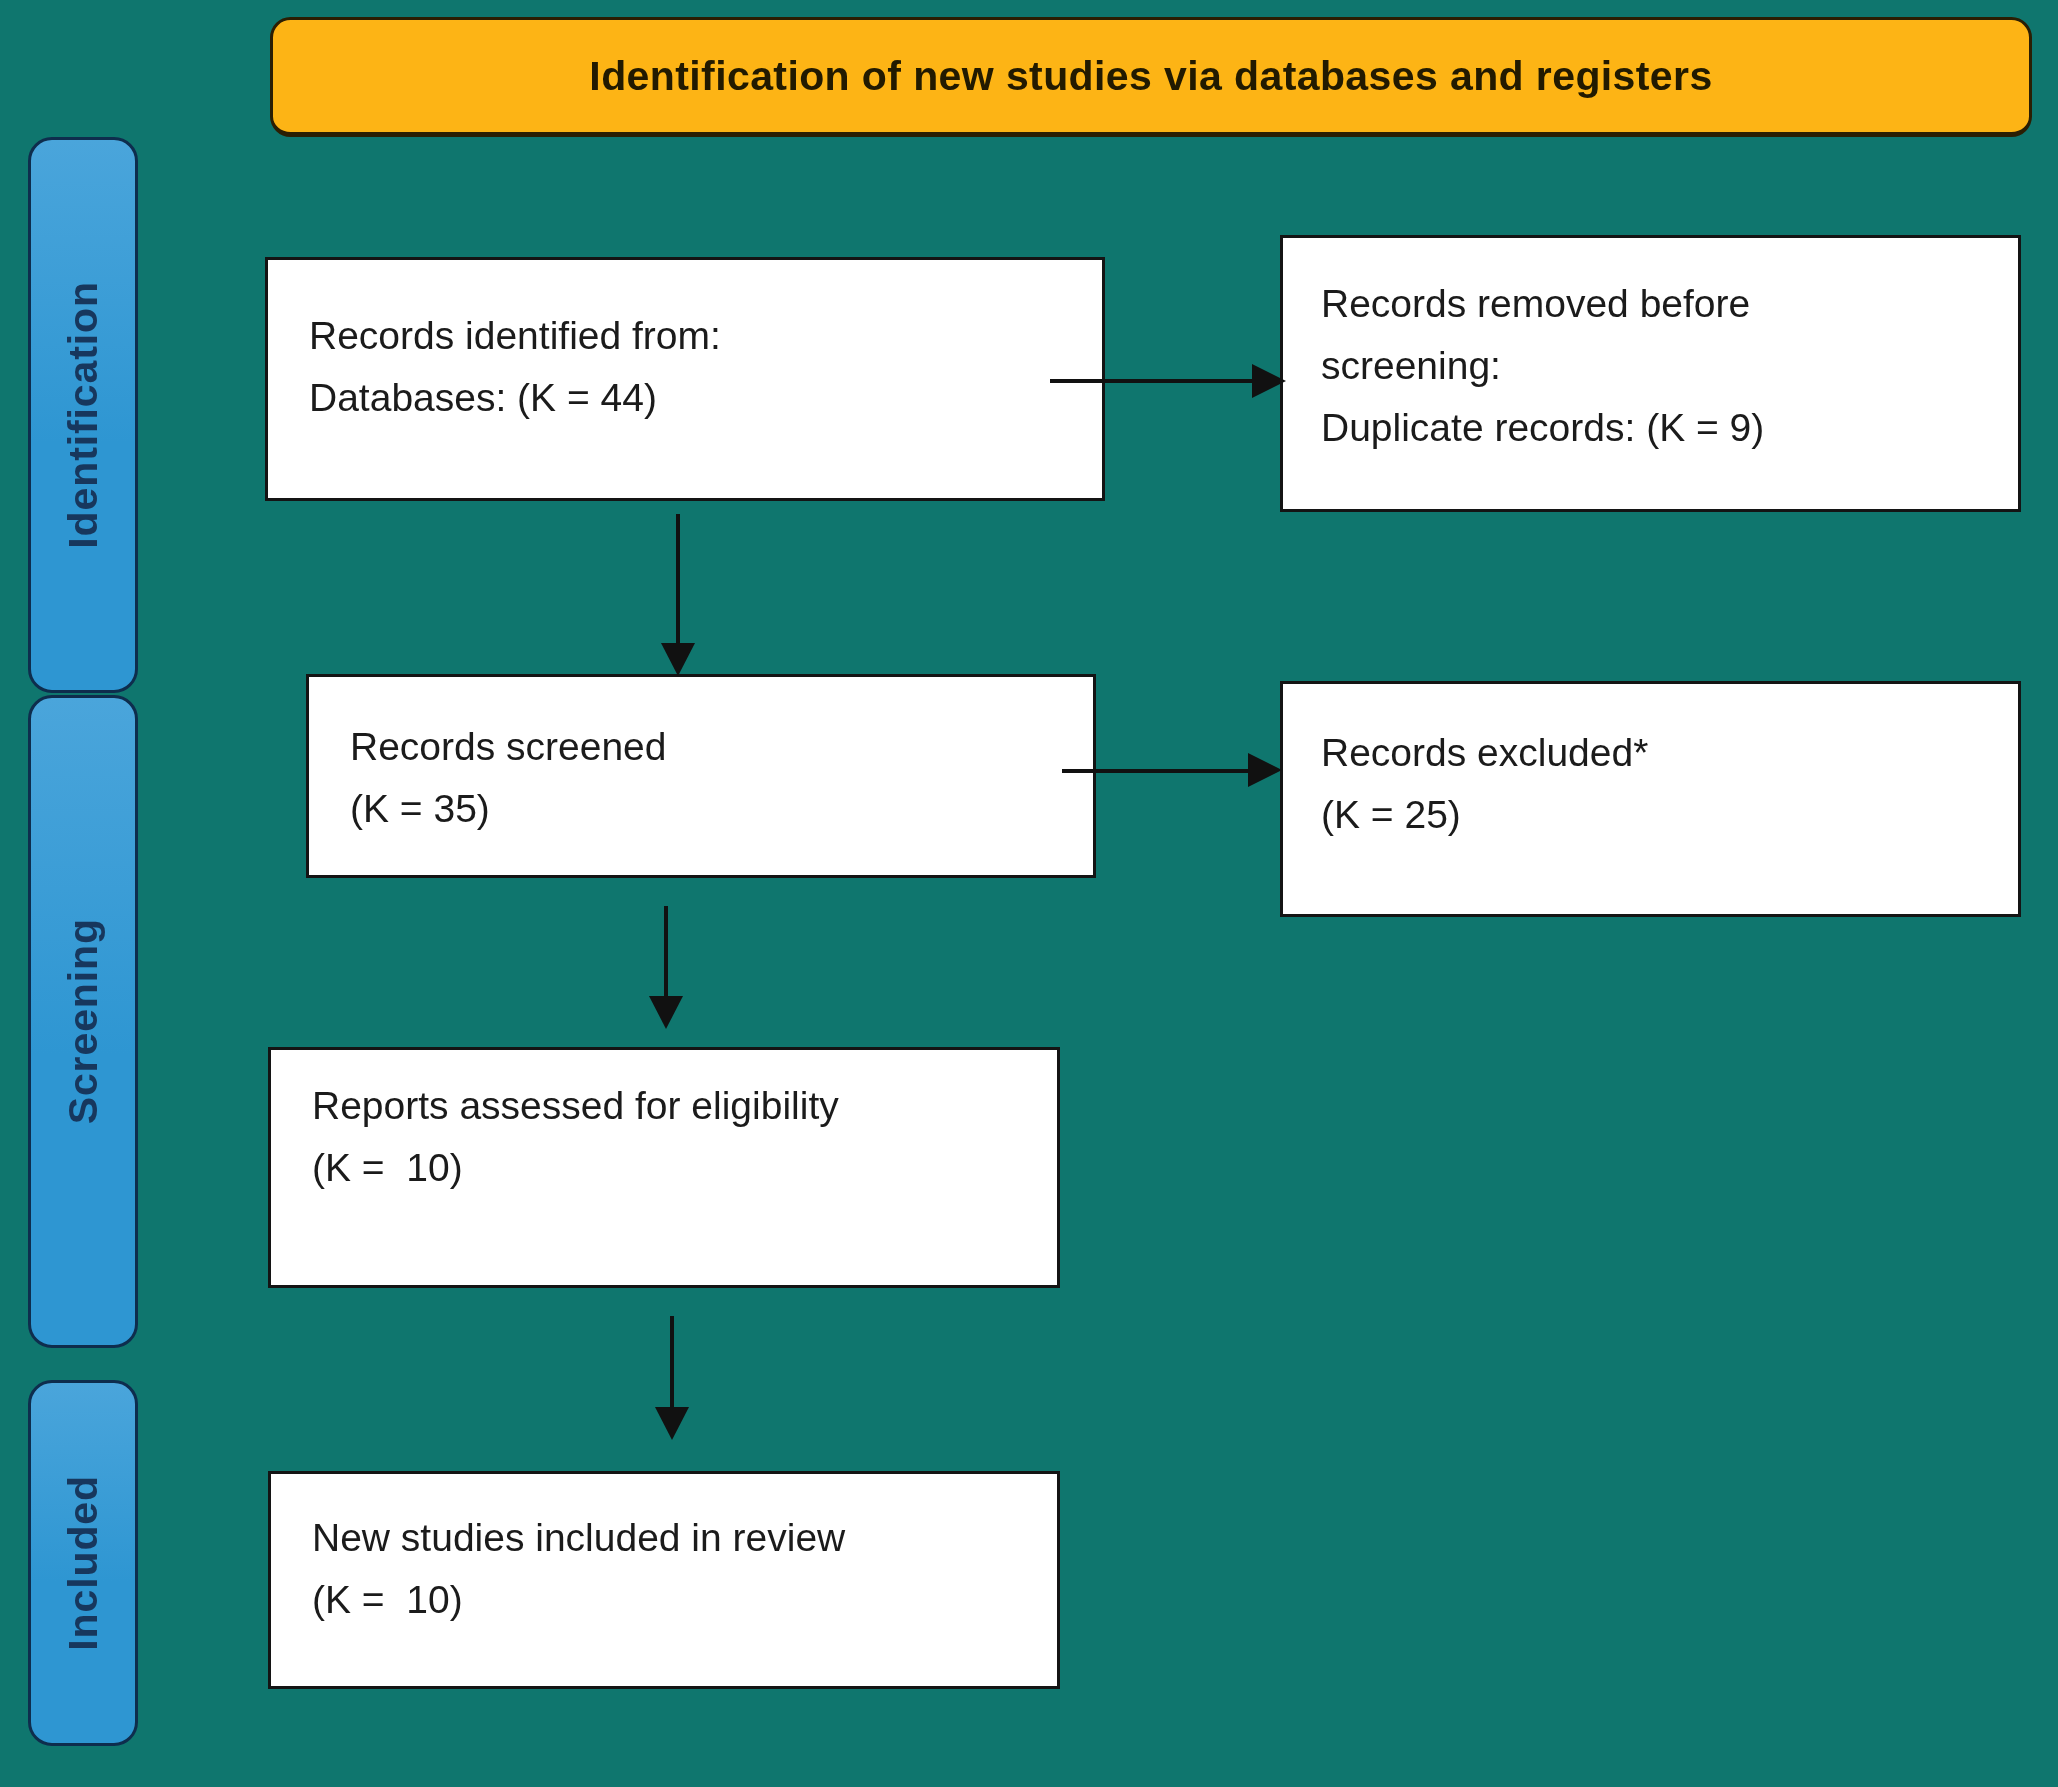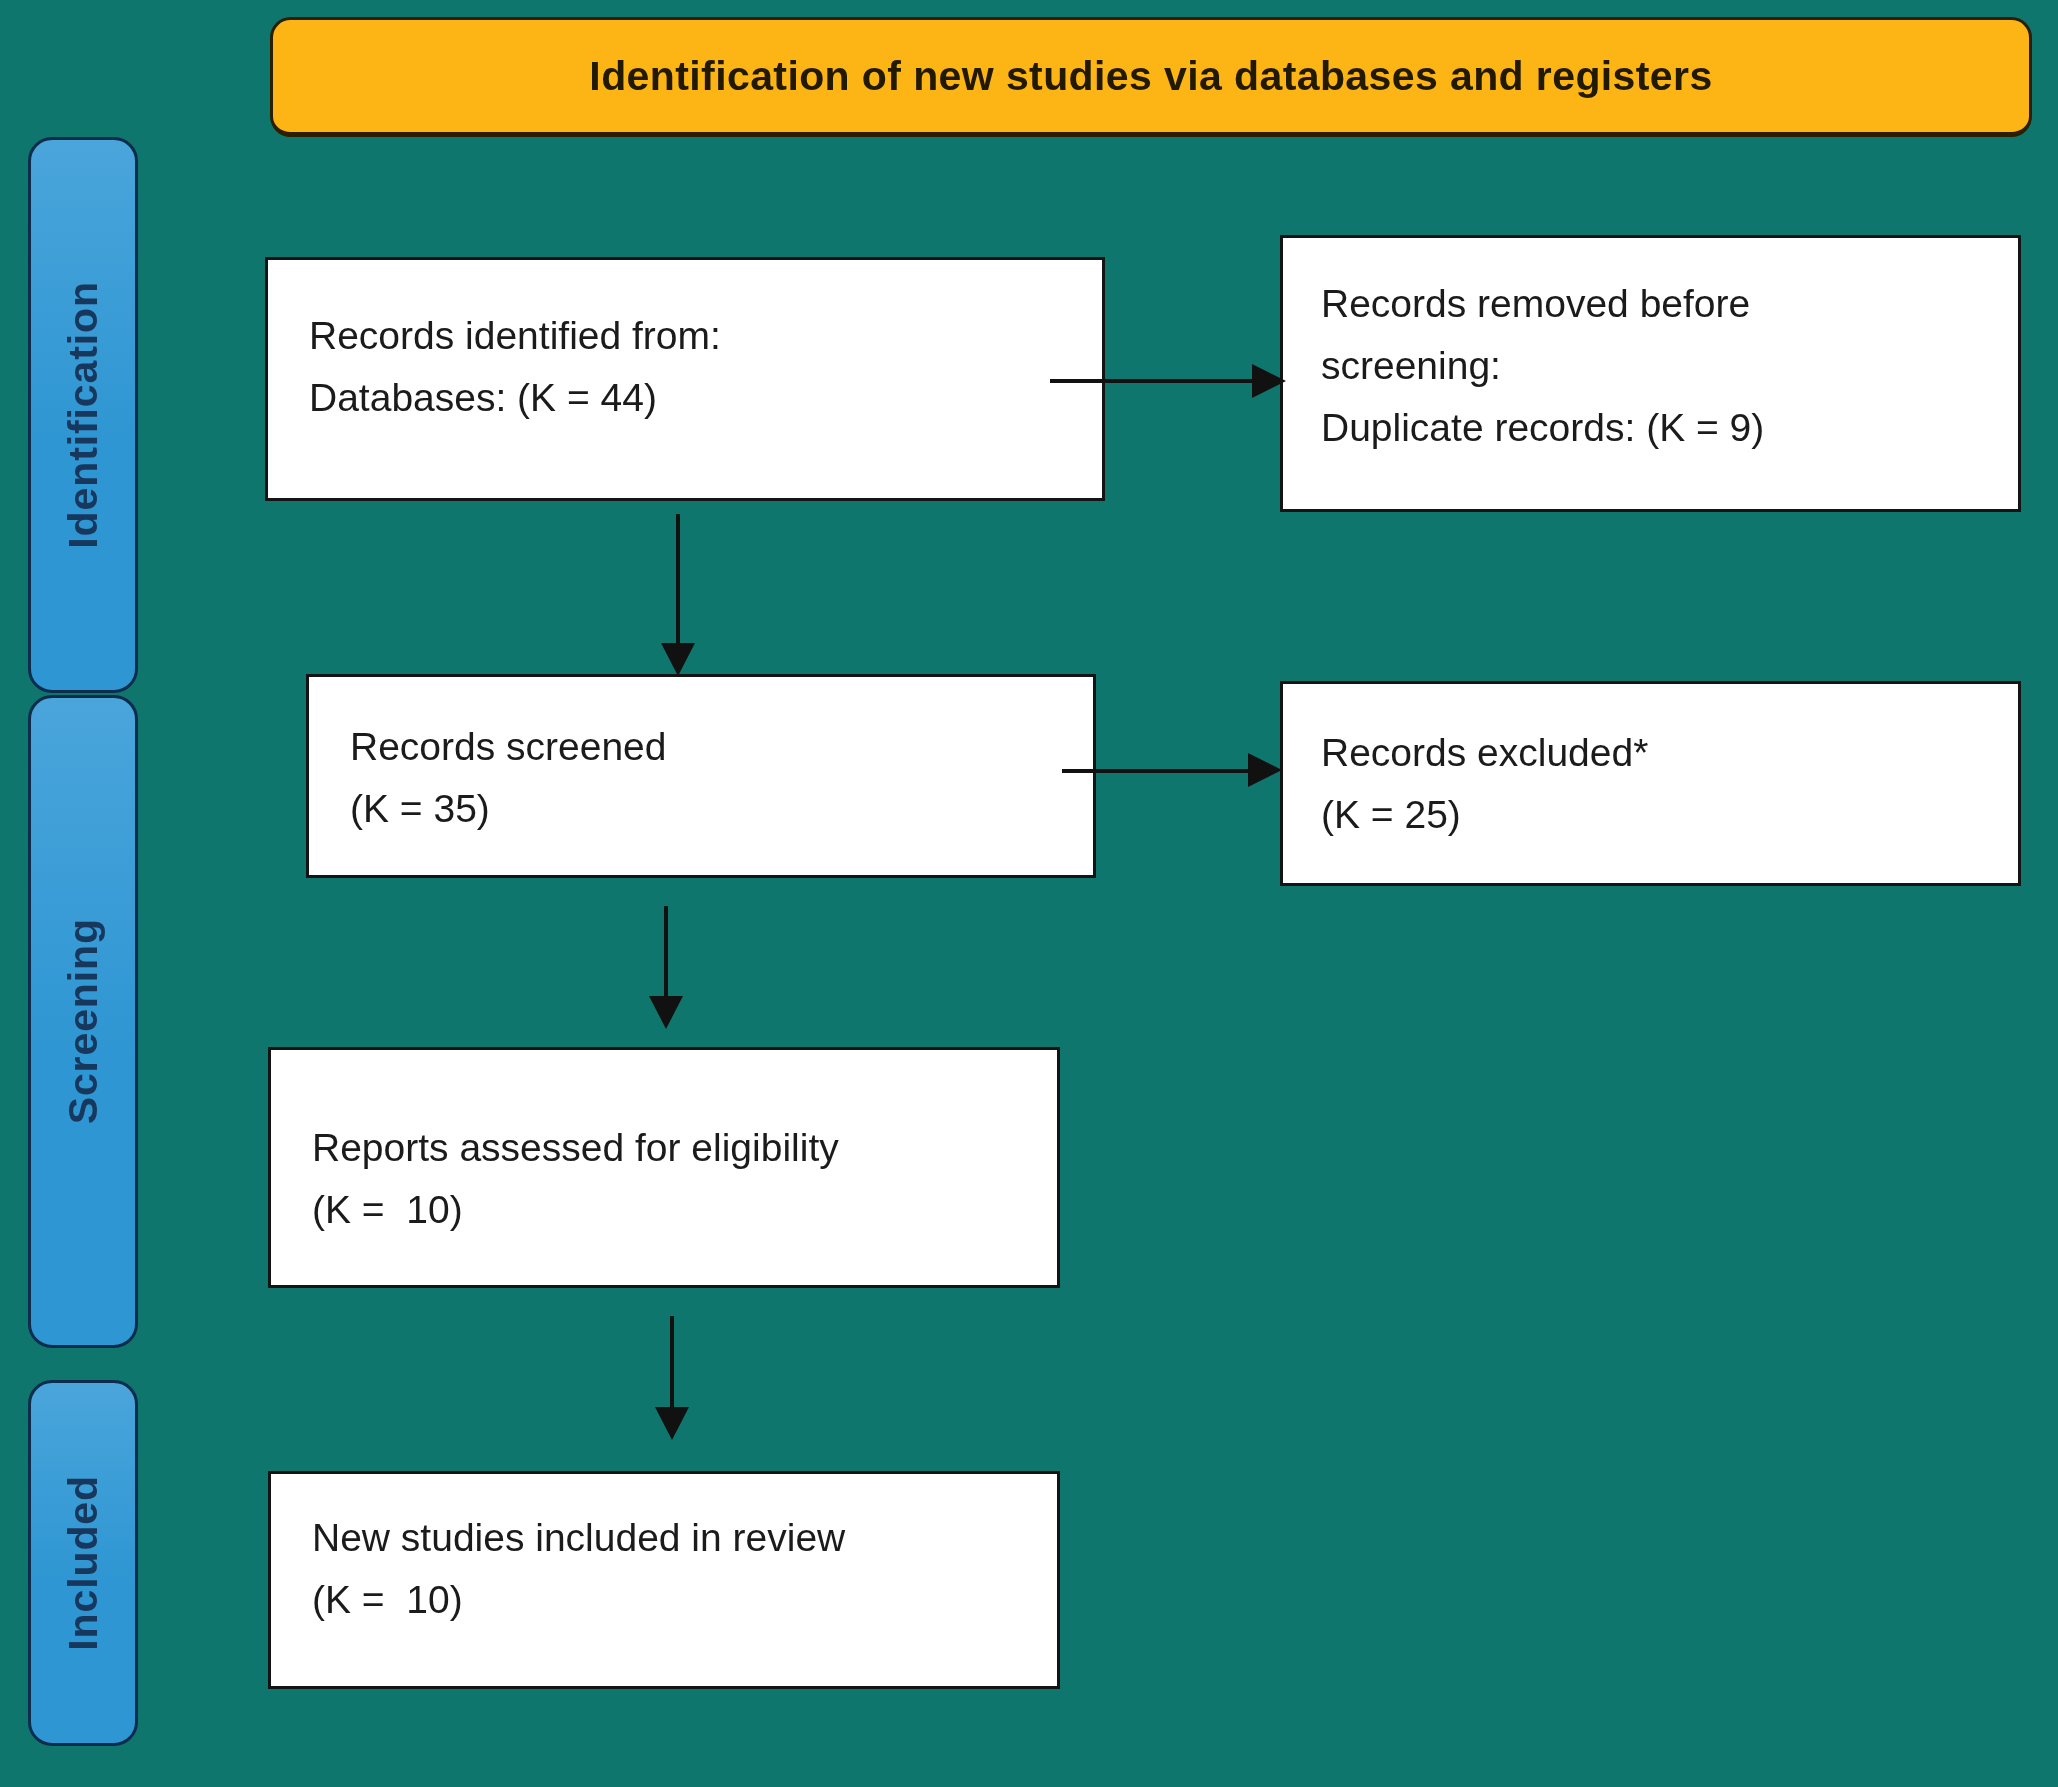--- a/index.html
+++ b/index.html
@@ -66,22 +66,22 @@
     background:#ffffff;
     border:3.4px solid var(--box_border);
     color:var(--box_text);
     font-size:39px;
     line-height:62px;
   }
   .flowbox .line{ white-space:pre; }
   #box-records-identified{ left:265px;  top:257px;  width:840px; height:244px; padding:45px 26px 0 41px; }
   #box-records-removed{    left:1280px; top:235px;  width:741px; height:277px; padding:35px 26px 0 38px; }
   #box-records-screened{   left:271px;  top:674px;  width:790px; height:204px; padding:39px 26px 0 41px;margin-left:35px; }
-  #box-records-excluded{   left:1280px; top:681px;  width:741px; height:205px; padding:38px 18px 0 38px; }
-  #box-reports-assessed{   left:268px;  top:1047px; width:792px; height:241px; padding:67px 26px 0 41px; }
+  #box-records-excluded{   left:1280px; top:681px;  width:741px; height:236px; padding:38px 18px 0 38px; }
+  #box-reports-assessed{   left:268px;  top:1047px; width:792px; height:241px; padding:25px 26px 0 41px; }
   #box-new-studies{        left:268px;  top:1471px; width:792px; height:218px; padding:33px 26px 0 41px; }
   
   .aline{ position:absolute; background:var(--arrow); }
   .ahead-right{
     position:absolute; width:0; height:0;
     border-top:17px solid transparent;
     border-bottom:17px solid transparent;
     border-left:34px solid var(--arrow);
   }
   .ahead-down{

